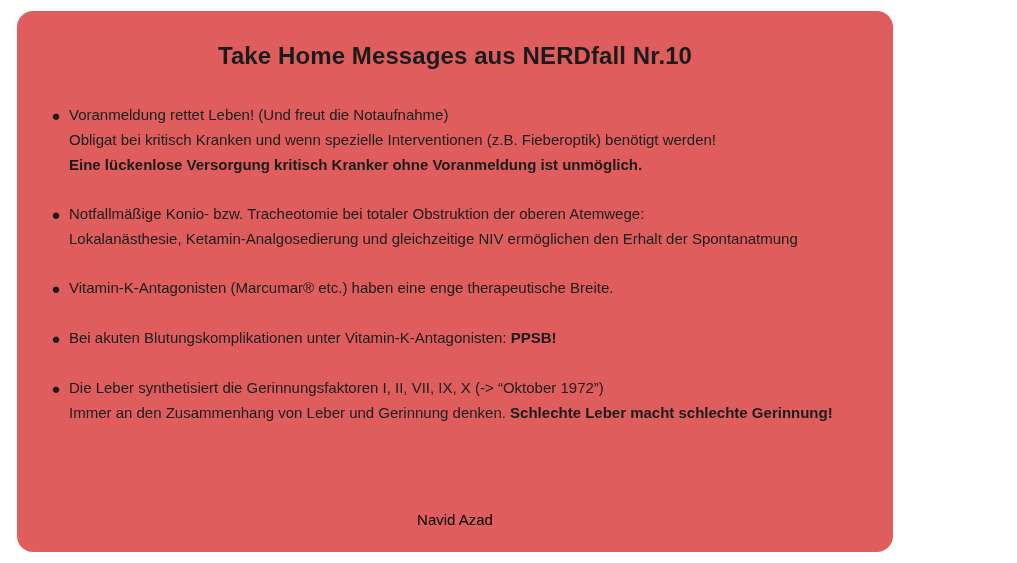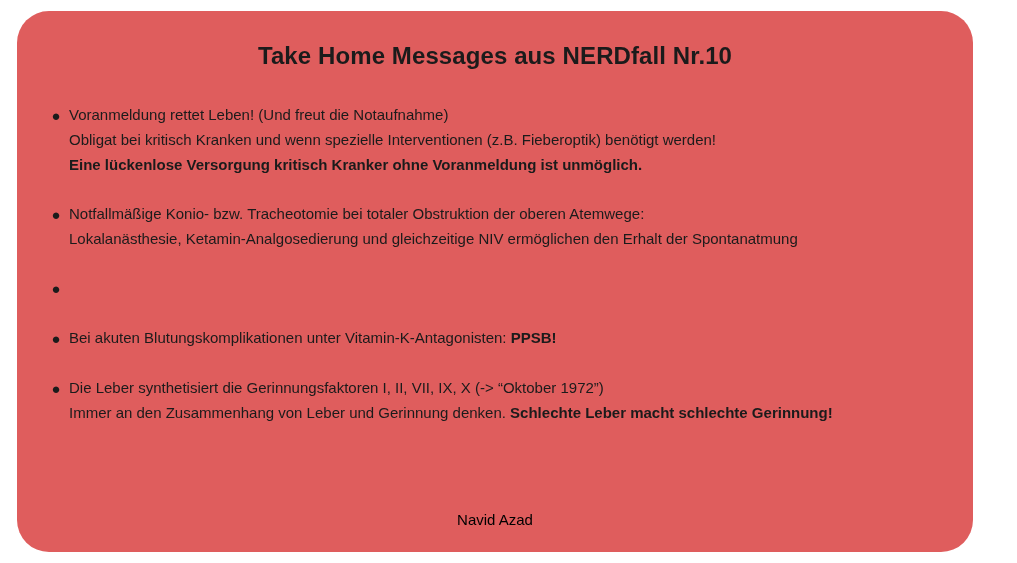--- a/index.html
+++ b/index.html
@@ -10,24 +10,24 @@
   body {
     width: 1017px;
     height: 563px;
     font-family: "Liberation Sans", sans-serif;
     overflow: hidden;
   }
   .slide {
     position: absolute;
     left: 17px;
     top: 11px;
-    width: 956px;
+    width: 876px;
     height: 541px;
     background: #df5d5d;
-    border-radius: 32px;
+    border-radius: 16px;
     box-sizing: border-box;
   }
   .slide-title {
     text-align: center;
     font-size: 24px;
     font-weight: bold;
     color: #1b1b1b;
     margin-top: 31px;
     letter-spacing: 0.1px;
   }
@@ -92,20 +92,21 @@
       <div class="bullet">
         <div class="bullet-marker">●</div>
         <div class="bullet-lines">
           <div class="line">Notfallmäßige Konio- bzw. Tracheotomie bei totaler Obstruktion der oberen Atemwege:</div>
           <div class="line">Lokalanästhesie, Ketamin-Analgosedierung und gleichzeitige NIV ermöglichen den Erhalt der Spontanatmung</div>
         </div>
       </div>
       <div class="bullet">
         <div class="bullet-marker">●</div>
         <div class="bullet-lines">
+          <div class="line">Vitamin-K-Antagonisten (Marcumar® etc.) haben eine enge therapeutische Breite.</div>
         </div>
       </div>
       <div class="bullet">
         <div class="bullet-marker">●</div>
         <div class="bullet-lines">
           <div class="line"><span>Bei akuten Blutungskomplikationen unter Vitamin-K-Antagonisten: </span><span class="b">PPSB!</span></div>
         </div>
       </div>
       <div class="bullet">
         <div class="bullet-marker">●</div>

